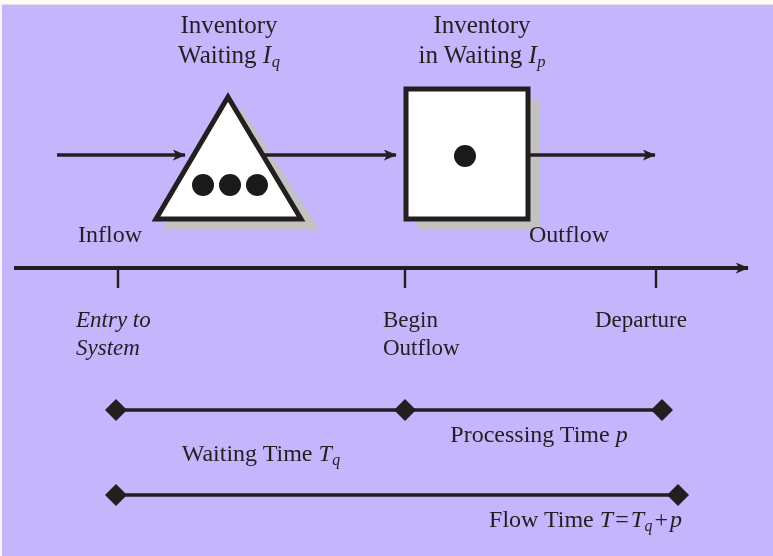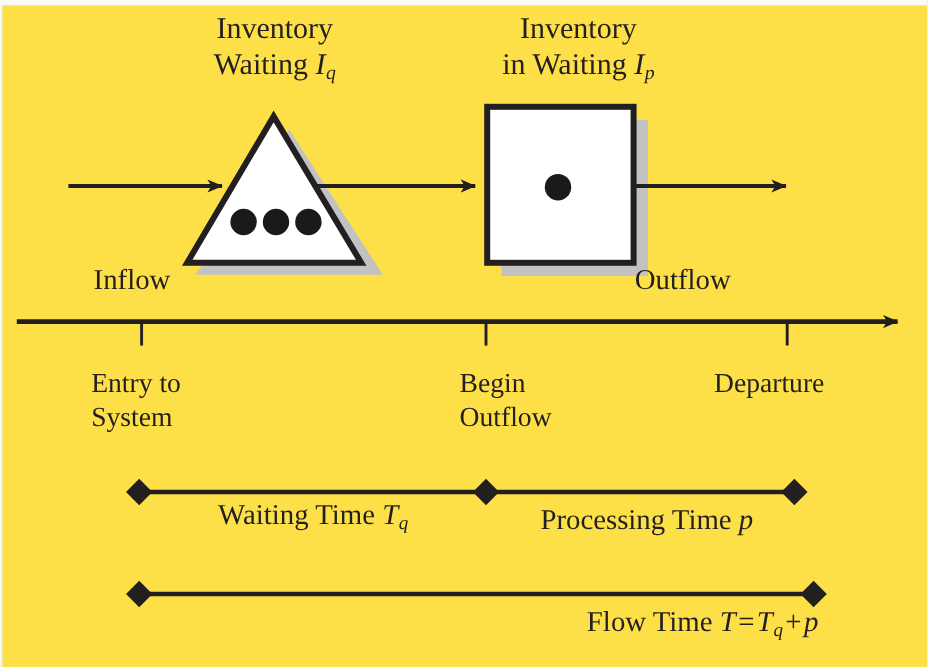--- a/index.html
+++ b/index.html
@@ -5,21 +5,21 @@
 <style>
   html, body {
     margin: 0;
     padding: 0;
     background: #ffffff;
   }
   #canvas {
     position: relative;
     width: 773px;
     height: 556px;
-    background: #fde047;
+    background: #c4b5fd;
     overflow: hidden;
     font-family: "Liberation Serif", "DejaVu Serif", serif;
     color: #231f20;
   }
   
   #top-edge {
     position: absolute;
     left: 0; top: 0;
     width: 773px; height: 4px;
     background: #fbfbfb;
@@ -129,33 +129,33 @@
   <div class="lbl lbl-top" style="left:372px; top:10px; width:220px;">
     <div>Inventory</div>
     <div>
       <span>in Waiting </span><span class="it">I</span><sub class="sub">p</sub>
     </div>
   </div>
 
   <div class="lbl lbl-flow" style="left:78px; top:172px;">Inflow</div>
   <div class="lbl lbl-flow" style="left:529px; top:172px;">Outflow</div>
 
-  <div class="lbl lbl-axis" style="left:76px; top:306px;">
+  <div class="lbl lbl-axis" style="left:76px; top:306px;font-style:italic;">
     <div>Entry to</div>
     <div>System</div>
   </div>
   <div class="lbl lbl-axis" style="left:369px; top:306px;margin-left:14px;">
     <div>Begin</div>
     <div>Outflow</div>
   </div>
   <div class="lbl lbl-axis" style="left:595px; top:306px;">
     <div>Departure</div>
   </div>
 
-  <div class="lbl lbl-bar" style="left:126px; top:416px; width:270px;font-family:Liberation Serif, serif;">
+  <div class="lbl lbl-bar" style="left:126px; top:439px; width:270px;font-family:Liberation Serif, serif;">
     <span>Waiting Time </span><span class="it">T</span><sub class="sub">q</sub>
   </div>
 
   <div class="lbl lbl-bar" style="left:414px; top:420px; width:250px;">
     <span>Processing Time </span><span class="it">p</span>
   </div>
 
   <div class="lbl lbl-bar" style="left:122px; top:505px; width:560px;text-align:right;">
     <span>Flow Time </span><span class="it">T</span><span class="op">=</span><span class="it">T</span><sub class="sub">q</sub><span class="op">+</span><span class="it">p</span>
   </div>

